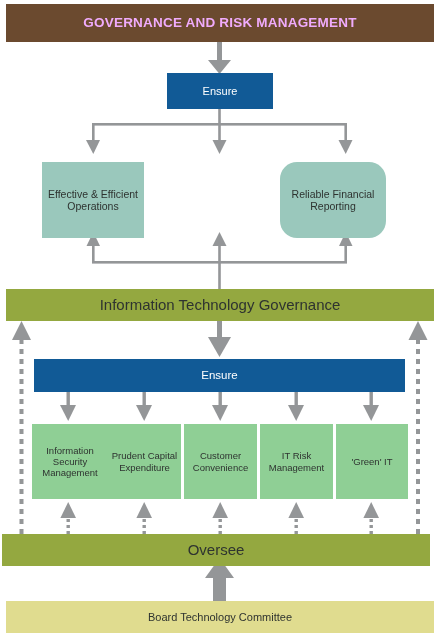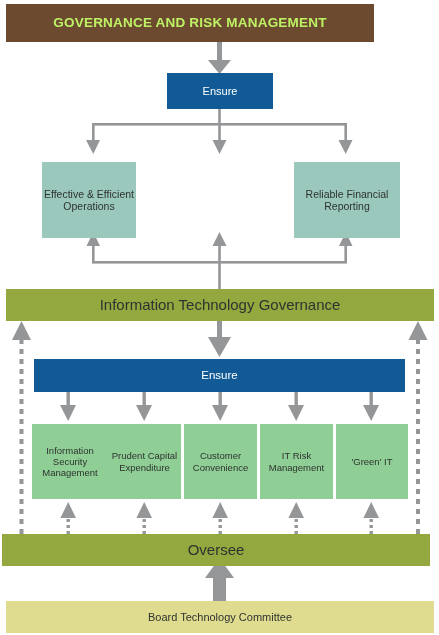--- a/index.html
+++ b/index.html
@@ -24,24 +24,24 @@
     align-items: center;
     justify-content: center;
     text-align: center;
     line-height: 1.18;
   }
 
   
   .header-bar {
     left: 6px;
     top: 4px;
-    width: 368px;
+    width: 428px;
     height: 38px;
     background: #6b4a2f;
-    color: #bef264;
+    color: #f0abfc;
     font-size: 13.5px;
     font-weight: bold;
     letter-spacing: 0.2px;
   }
 
   
   .ensure-top {
     left: 167px;
     top: 73px;
     width: 106px;
@@ -61,23 +61,23 @@
   }
 
   
   .teal-box {
     background: #9ac8bc;
     color: #2e3330;
     font-size: 10.5px;
     height: 76px;
     top: 162px;
   }
-  .teal-1 { left: 42px;  width: 94px; }
+  .teal-1 { left: 42px;  width: 102px; }
   .teal-2 { left: 167px; width: 106px; }
-  .teal-3 { left: 294px; width: 106px; }
+  .teal-3 { left: 280px; width: 106px; border-radius: 17px; }
 
   
   .olive-bar {
     background: #94a840;
     color: #2e3330;
     font-size: 15px;
   }
   .itgov-bar {
     left: 6px;
     top: 289px;

